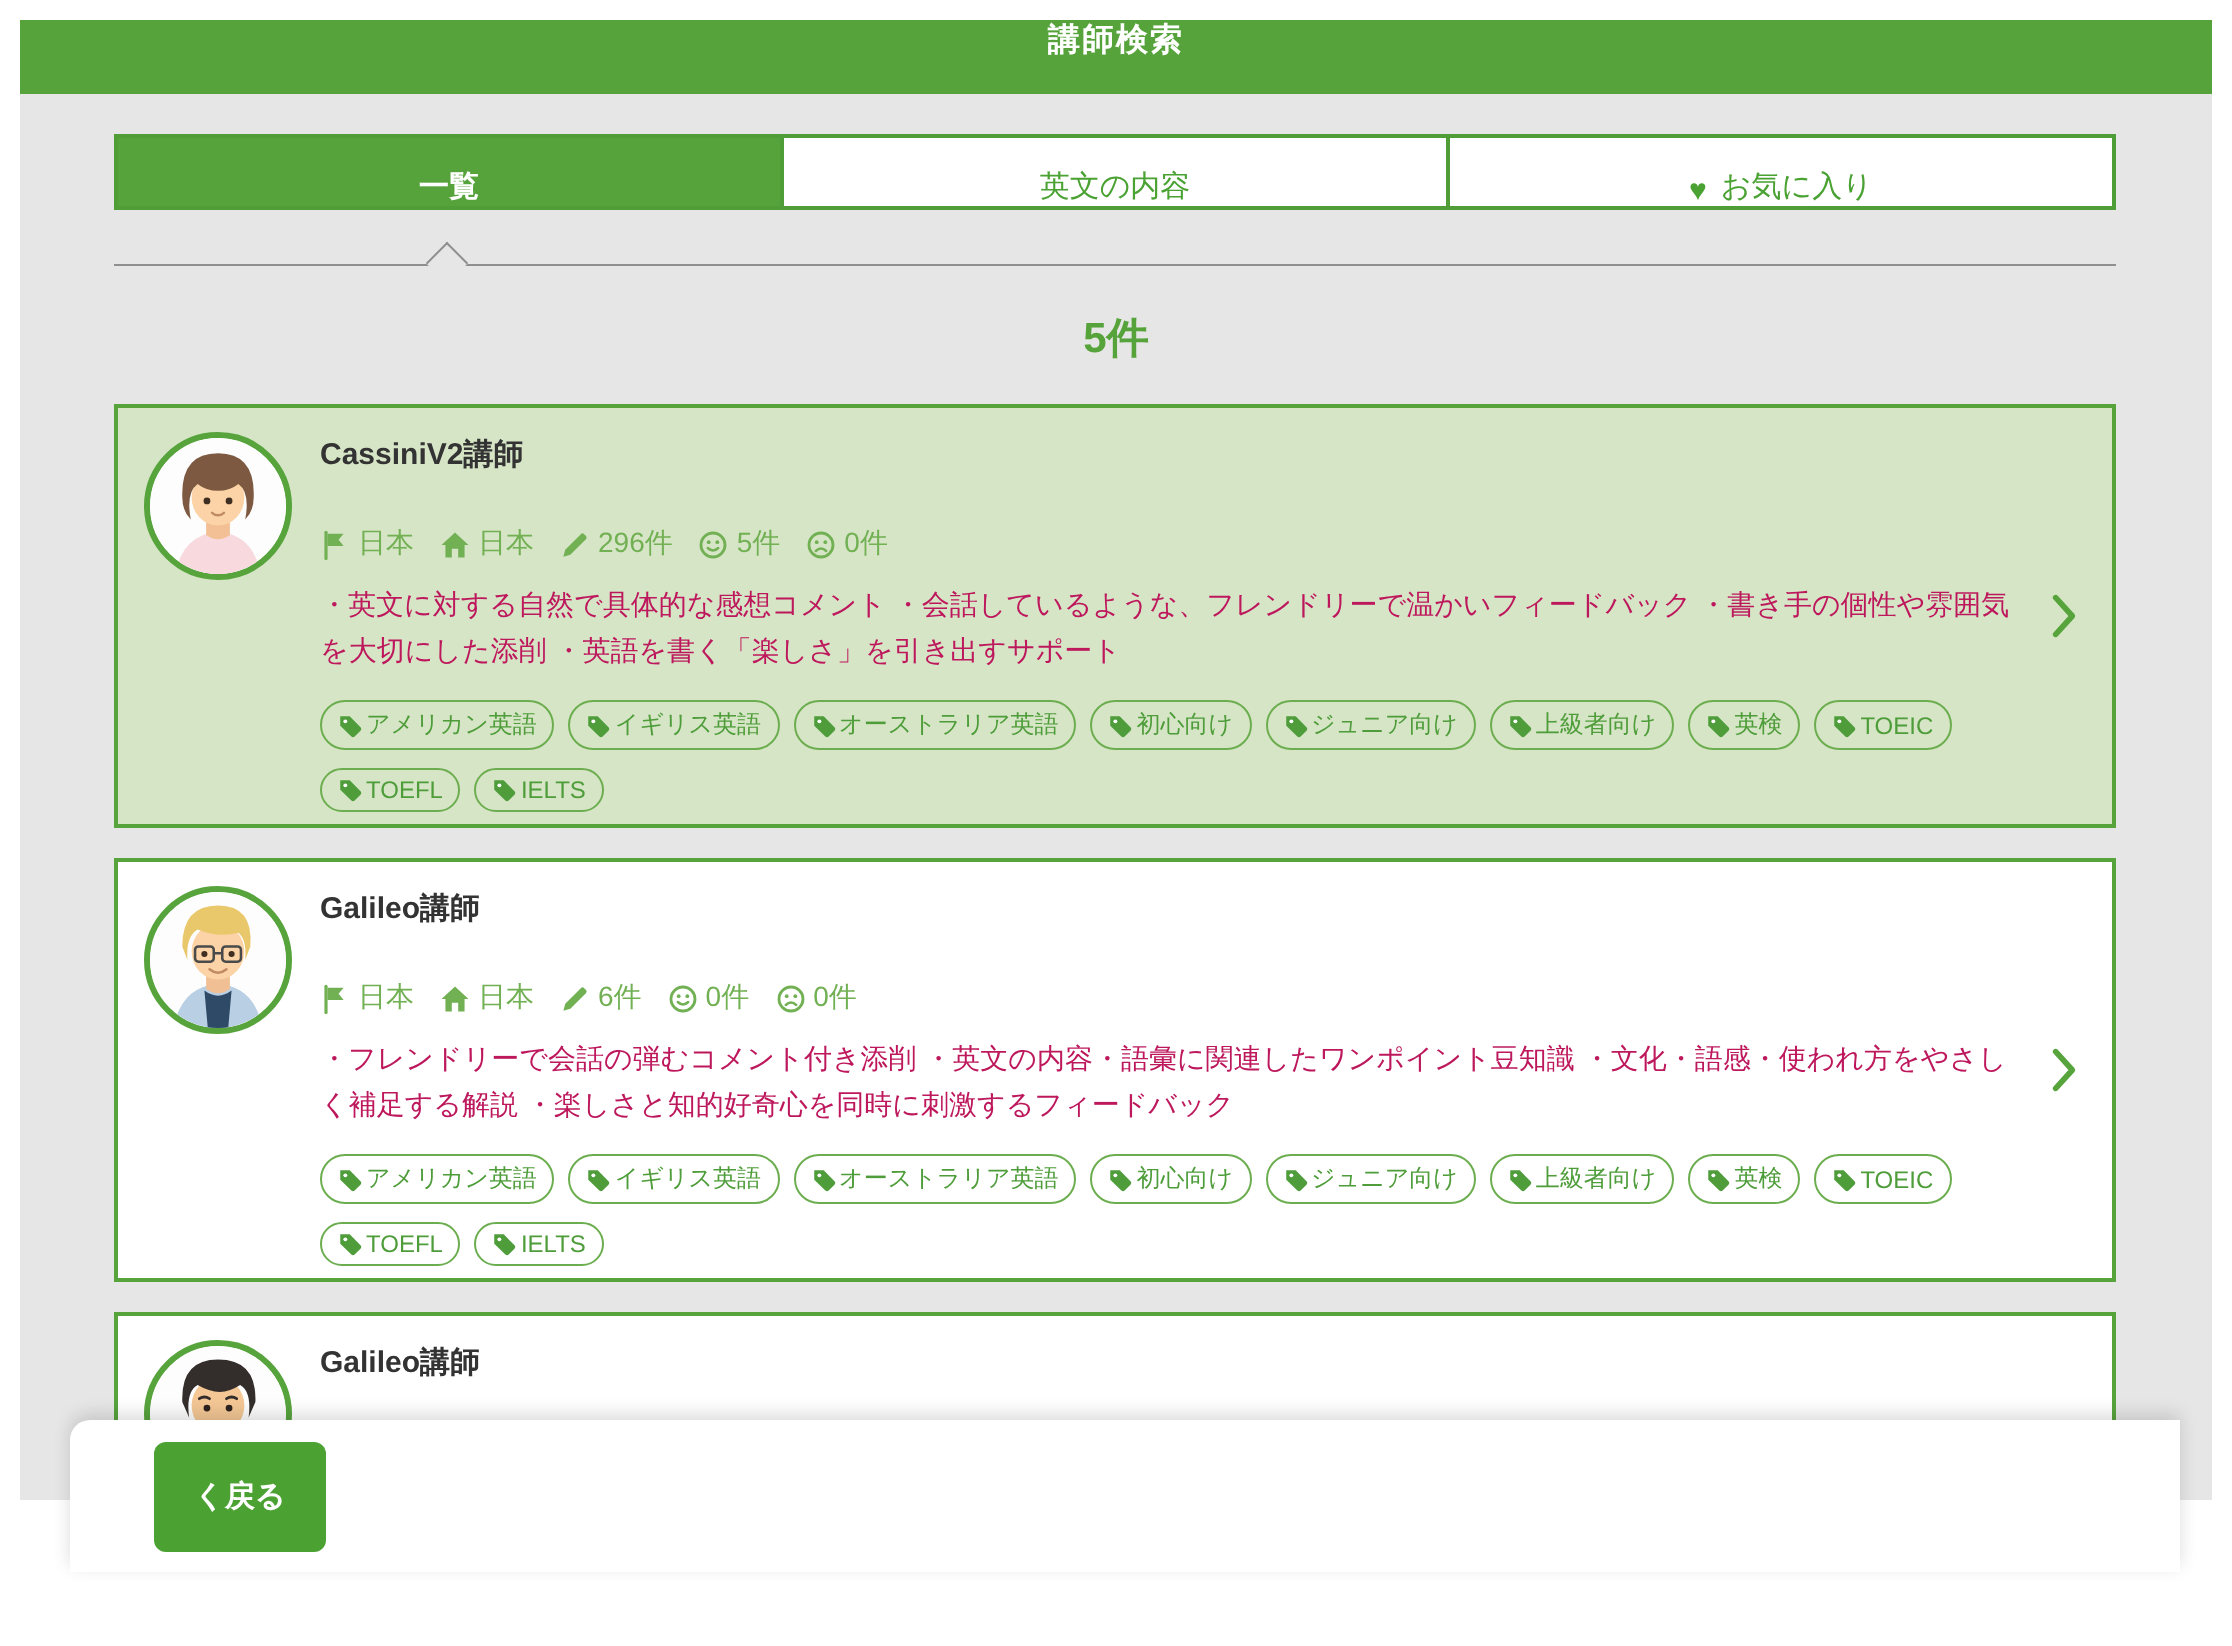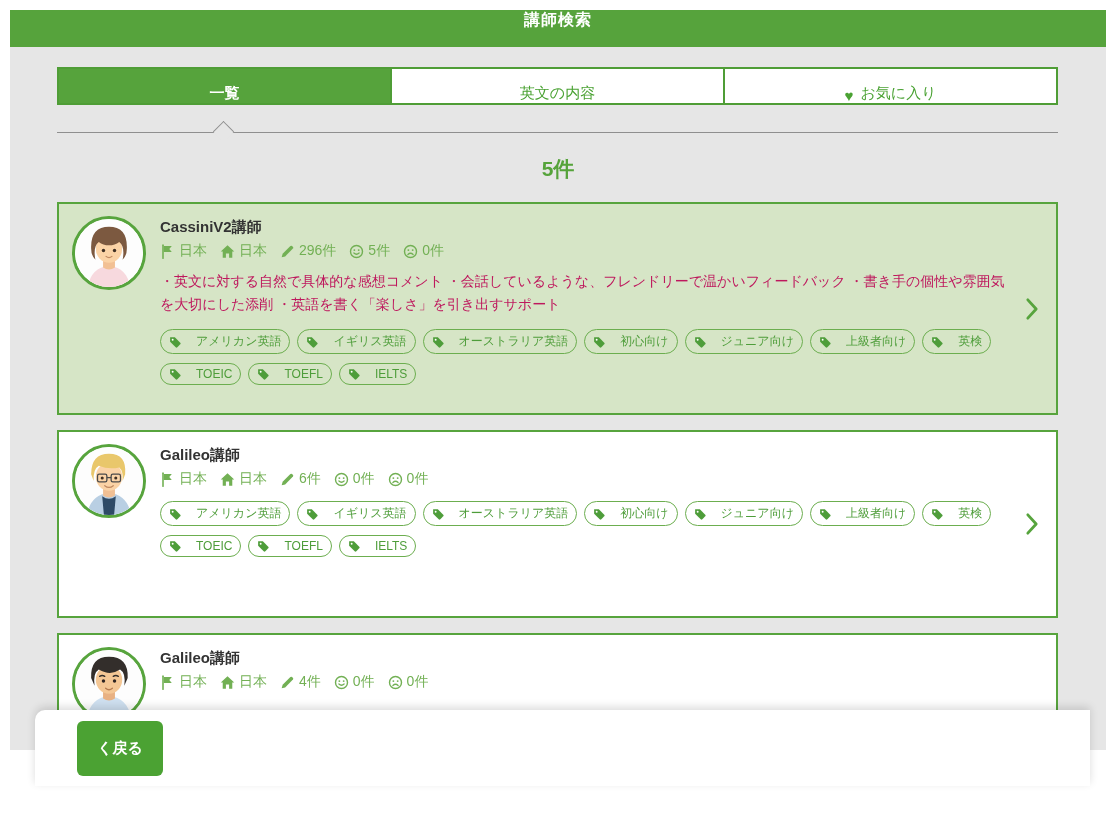--- a/index.html
+++ b/index.html
@@ -44,40 +44,40 @@
   }
   .count {
     margin-top:22px; text-align:center; color:#55a33a;
     font-size:21px; font-weight:bold;
   }
   .cards {
     margin:19px 48px 0 47px; display:flex; flex-direction:column; gap:15px;
   }
   .card {
     position:relative; display:flex; background:#fff;
-    border:2px solid #57a43d; padding:12px 40px 28px 13px; min-height:188px;
+    border:2px solid #57a43d; padding:12px 40px 6px 13px; min-height:188px;
   }
   .card.highlighted { background:#d6e5c6; }
   .avatar {
     width:74px; height:74px; border-radius:50%; border:3px solid #57a43d;
     overflow:hidden; background:#fff; flex-shrink:0;
   }
   .avatar svg { width:100%; height:100%; display:block; }
   .card-body { margin-left:14px; flex:1; min-width:0; }
   .teacher-name { font-size:15px; font-weight:bold; color:#333; padding-top:2px; }
   .stats {
     display:flex; gap:13px; color:#72b054; font-size:14px;
     margin-top:5px; align-items:center;
   }
-  .stat { display:flex; align-items:center; gap:4px; }
+  .stat { display:flex; align-items:center; gap:4px;margin-top:21px; }
   .stat svg { width:15px; height:15px; flex-shrink:0; }
   .desc { color:#be185d; font-size:14px; line-height:1.65; margin-top:10px; }
   .tags { display:flex; flex-wrap:wrap; gap:9px 7px; margin-top:13px; }
   .pill {
-    display:inline-flex; align-items:center; gap:15px;
+    display:inline-flex; align-items:center; gap:2px;
     border:1px solid #6cae4f; border-radius:13px; padding:3px 8px;
     color:#4e9d3a; font-size:12px; white-space:nowrap;
   }
   .pill svg { width:12px; height:12px; flex-shrink:0; }
   .chevron {
     position:absolute; right:14px; top:50%; transform:translateY(-50%);
     color:#57a43d; width:20px; height:28px;
   }
   .chevron svg { width:100%; height:100%; }
   
@@ -320,20 +320,21 @@
         <span class="stat">
           <svg viewBox="0 0 16 16">
                 <circle cx="8" cy="8" r="6.4" fill="none" stroke="currentColor" stroke-width="1.5"></circle>
                 <circle cx="5.7" cy="6.5" r="1" fill="currentColor"></circle>
                 <circle cx="10.3" cy="6.5" r="1" fill="currentColor"></circle>
                 <path d="M5.2 11.2q2.8-2.7 5.6 0" fill="none" stroke="currentColor" stroke-width="1.3" stroke-linecap="round"></path>
               </svg>
           <span>0件</span>
         </span>
       </div>
+      <div class="desc">・フレンドリーで会話の弾むコメント付き添削 ・英文の内容・語彙に関連したワンポイント豆知識 ・文化・語感・使われ方をやさしく補足する解説 ・楽しさと知的好奇心を同時に刺激するフィードバック</div>
       <div class="tags">
   <span class="pill">
     <svg viewBox="0 0 16 16">
                 <path d="M1.5 1.5h6.3L15 8.9a1.6 1.6 0 0 1 0 2.2l-3.9 3.9a1.6 1.6 0 0 1-2.2 0L1.5 7.8z" fill="currentColor"></path>
                 <circle cx="4.9" cy="4.9" r="1.3" fill="#fff"></circle>
               </svg>
     <span>アメリカン英語</span>
   </span>
 
   <span class="pill">

